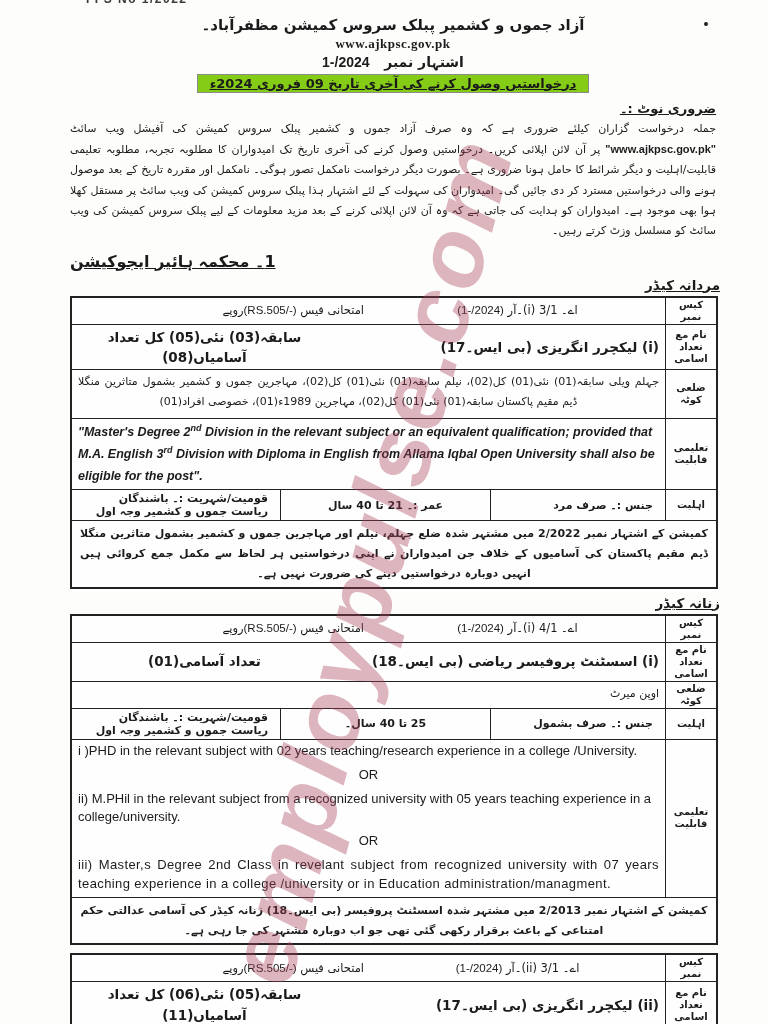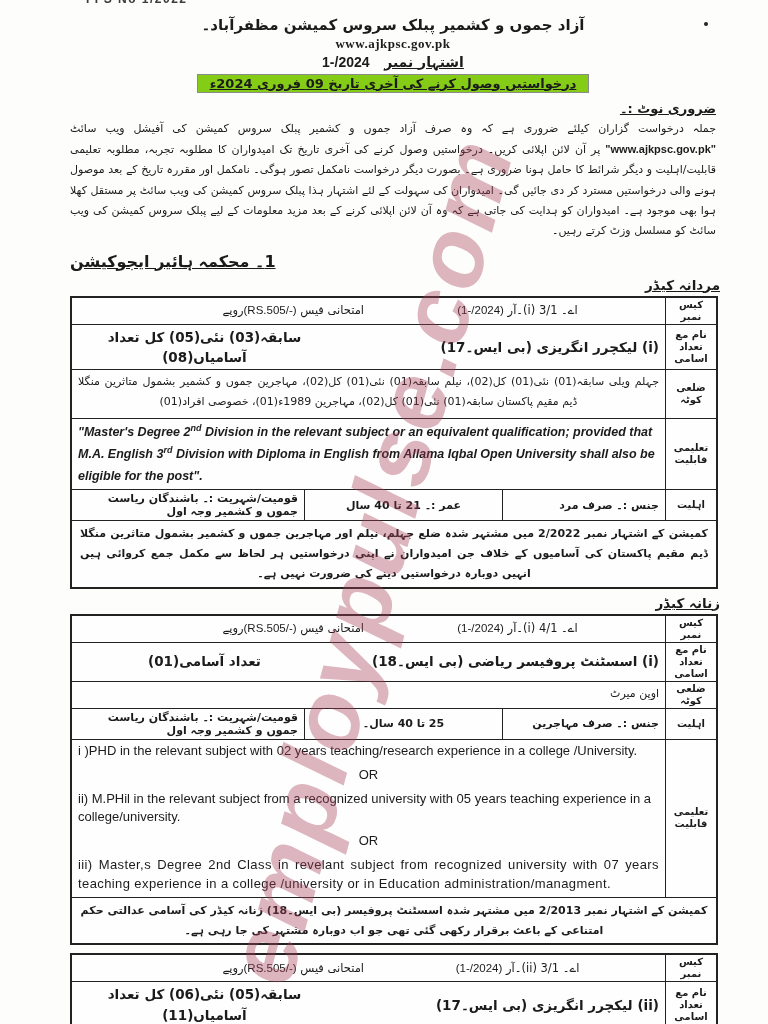--- a/index.html
+++ b/index.html
@@ -8,21 +8,21 @@
     background:#fdfdfc;color:#1b1b1b;
     font-family:"DejaVu Sans",sans-serif;
   }
   .top-clip{position:absolute;top:-8px;left:86px;font-size:12px;font-weight:bold;color:#3a3a3a;letter-spacing:1.5px;font-family:"Liberation Sans",sans-serif;}
   .speck{position:absolute;background:#222;border-radius:50%;}
   
   .header{width:646px;margin:16px auto 0 70px;text-align:center;direction:rtl;}
   .hdr-title{font-size:15px;font-weight:bold;line-height:1.3;}
   .hdr-site{font-size:13px;font-weight:bold;letter-spacing:.5px;font-family:Liberation Serif, serif;direction:ltr;}
   .hdr-advert{font-size:14px;font-weight:bold;margin-top:2px;}
-  .hdr-advert .lbl{text-decoration:underline;}
+  .hdr-advert .lbl{}
   .hdr-date{display:inline-block;margin-top:4px;background:#84cc16;border:1px solid #8a8a8a;
     padding:1px 12px;font-size:13px;font-weight:bold;text-decoration:underline;}
   
   .note-sec{width:646px;margin:8px auto 0 70px;direction:rtl;}
   .note-head{font-size:13px;font-weight:bold;text-decoration:underline;margin-bottom:3px;}
   .note-body{font-size:11px;line-height:1.85;text-align:justify;}
   .note-body .site{font-weight:bold;font-family:"Liberation Sans",sans-serif;}
   
   .dept-head{width:646px;margin:10px auto 0 70px;text-align:left;direction:rtl;
     font-size:16px;font-weight:bold;text-decoration:underline;}
@@ -42,21 +42,21 @@
   .vac{flex:1;font-weight:bold;font-size:13.5px;text-align:center;align-self:center;}
   .quota{flex:1;text-align:justify;text-align-last:center;font-size:11px;line-height:1.8;}
   .english{direction:ltr;text-align:left;font-family:"Liberation Sans",sans-serif;
     font-style:italic;font-weight:bold;font-size:12.5px;line-height:1.7;}
   .english sup{font-size:9px;}
   .quallist{direction:ltr;text-align:left;font-family:"Liberation Sans",sans-serif;
     font-size:13px;line-height:1.4;font-style:normal;}
   .quallist p{margin:0 0 2px 0;}
   .quallist p.or{text-align:center;margin:6px 0;}
   .quallist p.justify{text-align:justify;letter-spacing:.4px;}
-  .el-cell{border-left:1px solid #222;padding:2px 6px;font-size:11px;font-weight:bold;align-self:stretch;display:flex;align-items:center;}
+  .el-cell{border-left:1px solid #222;padding:2px 12px;font-size:11px;font-weight:bold;align-self:stretch;display:flex;align-items:center;}
   .el-cell:last-child{border-left:none;}
   .el-gender{flex:0 0 150px;}
   .el-age{flex:0 0 185px;justify-content:center;}
   .el-nat{flex:1;}
   .fullnote{flex:1;padding:3px 8px;font-size:11px;font-weight:bold;line-height:1.8;
     text-align:justify;text-align-last:center;}
   .ltr{direction:ltr;unicode-bidi:bidi-override;display:inline-block;font-family:"Liberation Sans",sans-serif;}
   
   .watermark{
     position:absolute;top:500px;left:-190px;width:1120px;height:120px;
@@ -155,21 +155,21 @@
       <div class="tlabel">نام مع تعداد اسامی</div>
       <div class="tcell post">(i) اسسٹنٹ پروفیسر ریاضی (بی ایس۔18)</div>
       <div class="tcell vac">تعداد آسامی(01)</div>
     </div>
     <div class="trow" style="min-height:26px;">
       <div class="tlabel">ضلعی کوٹہ</div>
       <div class="tcell grow" style="font-size:11px;align-self:center;">اوپن میرٹ</div>
     </div>
     <div class="trow">
       <div class="tlabel">اہلیت</div>
-      <div class="el-cell el-gender">جنس :۔ صرف مہاجرین</div>
+      <div class="el-cell el-gender">جنس :۔ صرف بشمول</div>
       <div class="el-cell el-age">25 تا 40 سال۔</div>
       <div class="el-cell el-nat">قومیت/شہریت :۔ باشندگان ریاست جموں و کشمیر وجہ اول</div>
     </div>
     <div class="trow" style="min-height:145px;">
       <div class="tlabel">تعلیمی قابلیت</div>
       <div class="tcell quallist grow">
         <p>i )PHD in the relevant subject with 02 years teaching/research experience in a college /University.</p>
         <p class="or">OR</p>
         <p>ii) M.PHil in the relevant subject from a recognized university with 05 years teaching experience in a college/university.</p>
         <p class="or">OR</p>

